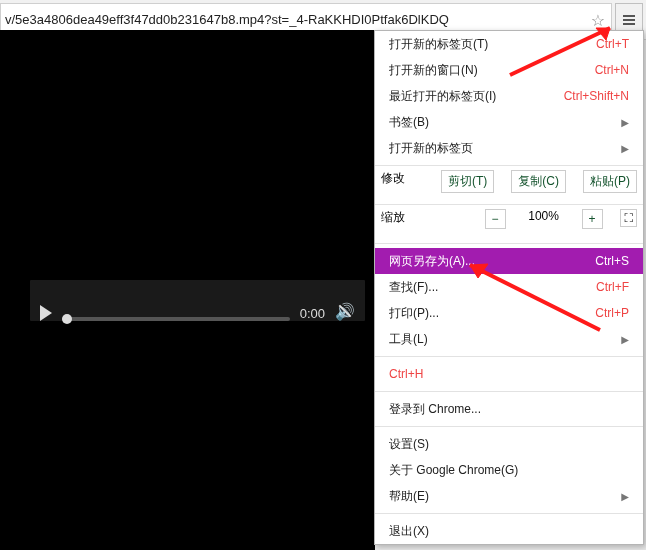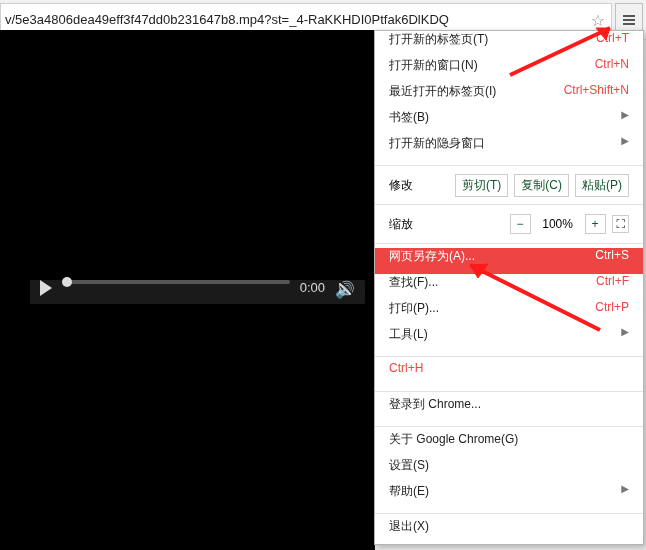--- a/index.html
+++ b/index.html
@@ -59,25 +59,25 @@
     position: absolute;
     top: 30px; left: 0;
     width: 375px;
     height: 520px;
     background: #000;
   }
   .video-controls {
     position: absolute;
     left: 30px; right: 10px;
     top: 250px;
-    height: 24px;
+    height: 41px;
     background: #1a1a1a;
     border-radius: 1px;
     display: flex;
-    align-items: flex-start;
+    align-items: flex-end;
     padding: 0 10px;
     gap: 10px;
   }
   .play-icon {
     width: 0; height: 0;
     border-left: 12px solid #ddd;
     border-top: 8px solid transparent;
     border-bottom: 8px solid transparent;
   }
   .track {
@@ -111,50 +111,50 @@
     position: absolute;
     top: 30px; right: 2px;
     width: 270px;
     background: #fff;
     border: 1px solid #b5b5b5;
     box-shadow: 2px 2px 6px rgba(0,0,0,.25);
     z-index: 10;
   }
   .menu-item {
     display: flex;
-    align-items: flex-start;
+    align-items: center;
     height: 26px;
     padding: 0 14px;
     color: #222;
     position: relative;
     white-space: nowrap;
   }
   .menu-item .label { flex: 1; }
   .menu-item .shortcut { color: #ef4444; font-size: 12px; }
   .menu-item .submenu-arrow {
     color: #777; font-size: 10px; margin-left: 8px;
   }
   .menu-item.highlight {
-    background: #ef4444;
+    background: #a21caf;
     color: #fff;
   }
   .menu-item.highlight .shortcut { color: #fff; }
   .menu-sep {
     height: 1px;
     background: #e2e2e2;
     margin: 4px 0;
   }
 
   
   .menu-row {
     display: flex;
-    align-items: center;
+    align-items: flex-start;
     height: 30px;
-    padding: 0 14px;
-    gap: 6px;
+    padding: 0 6px;
+    gap: 17px;
   }
   .menu-row .row-label { flex: 1; }
   .btn {
     border: 1px solid #ccc;
     background: #fff;
     font-size: 12px;
     padding: 2px 6px;
     color: #14532d;
     cursor: pointer;
   }
@@ -214,21 +214,21 @@
   </div>
   <div class="menu-item">
     <span class="label">最近打开的标签页(I)</span>
     <span class="shortcut">Ctrl+Shift+N</span>
   </div>
   <div class="menu-item">
     <span class="label">书签(B)</span>
     <span class="submenu-arrow">▶</span>
   </div>
   <div class="menu-item">
-    <span class="label">打开新的隐身窗口</span>
+    <span class="label">打开新的标签页</span>
     <span class="submenu-arrow">▶</span>
   </div>
 
   <div class="menu-sep"></div>
 
   <div class="menu-row">
     <span class="row-label">修改</span>
     <button class="btn">剪切(T)</button>
     <button class="btn">复制(C)</button>
     <button class="btn">粘贴(P)</button>
@@ -271,24 +271,24 @@
 
   <div class="menu-sep"></div>
 
   <div class="menu-item">
     <span class="label">登录到 Chrome...</span>
   </div>
 
   <div class="menu-sep"></div>
 
   <div class="menu-item">
+    <span class="label">设置(S)</span>
+  </div>
+  <div class="menu-item">
     <span class="label">关于 Google Chrome(G)</span>
-  </div>
-  <div class="menu-item">
-    <span class="label">设置(S)</span>
   </div>
   <div class="menu-item">
     <span class="label">帮助(E)</span>
     <span class="submenu-arrow">▶</span>
   </div>
 
   <div class="menu-sep"></div>
 
   <div class="menu-item">
     <span class="label">退出(X)</span>

